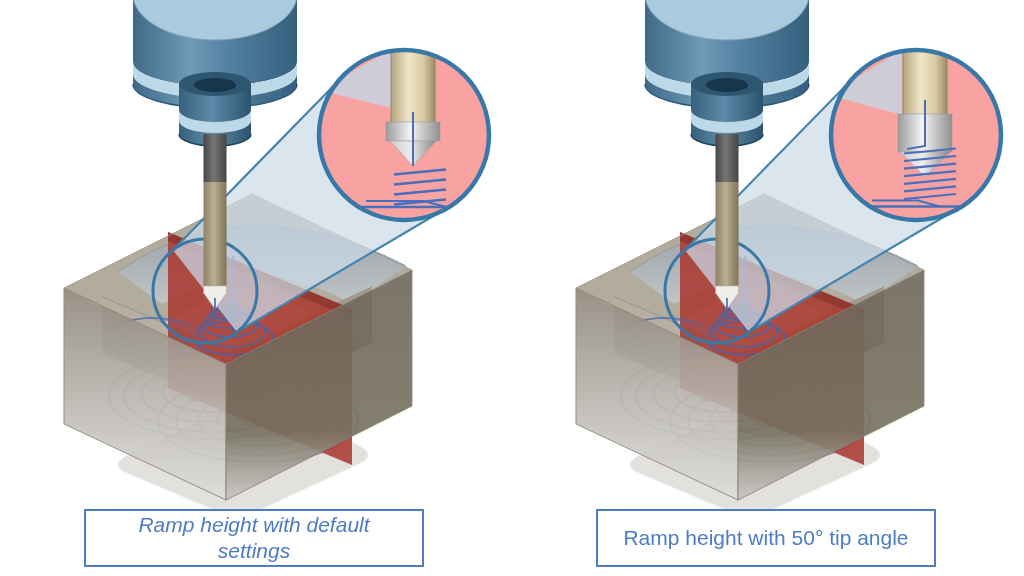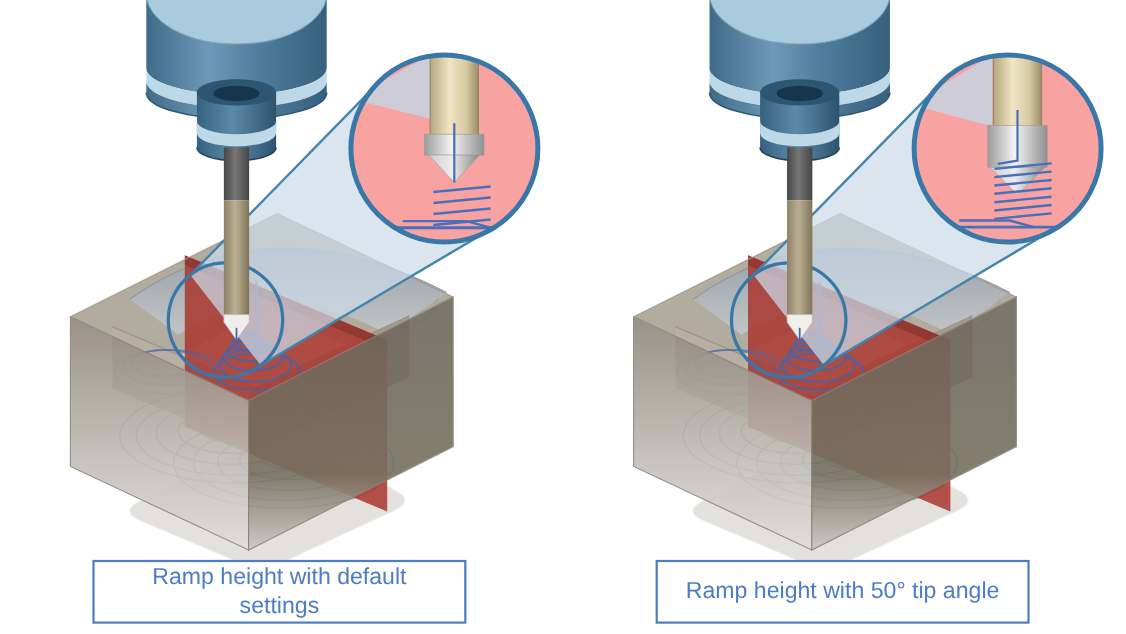--- a/index.html
+++ b/index.html
@@ -1,19 +1,19 @@
 <!DOCTYPE html>
 <html style="--accent: #4d7cc7;"><head>
 <meta charset="utf-8">
 <style>
   html,body{margin:0;padding:0;background:#fff;}
   .canvas{position:relative;width:1024px;height:576px;background:#fff;overflow:hidden;
           font-family:"Liberation Sans",sans-serif;}
   .panel{position:absolute;top:0;width:512px;height:576px;}
-  .panel.left{left:0;}
+  .panel.left{left:0;font-style:italic;}
   .panel.right{left:512px;}
   .scene{position:absolute;left:0;top:0;}
   .caption{position:absolute;left:84px;top:509px;width:340px;height:58px;
            box-sizing:border-box;border:2px solid var(--accent,#4d7cc7);
            color:var(--accent,#4d7cc7);background:#fff;
            display:flex;align-items:center;justify-content:center;text-align:center;
            font-size:21px;line-height:26px;padding:2px 22px;}
 </style>
 </head>
 <body>

